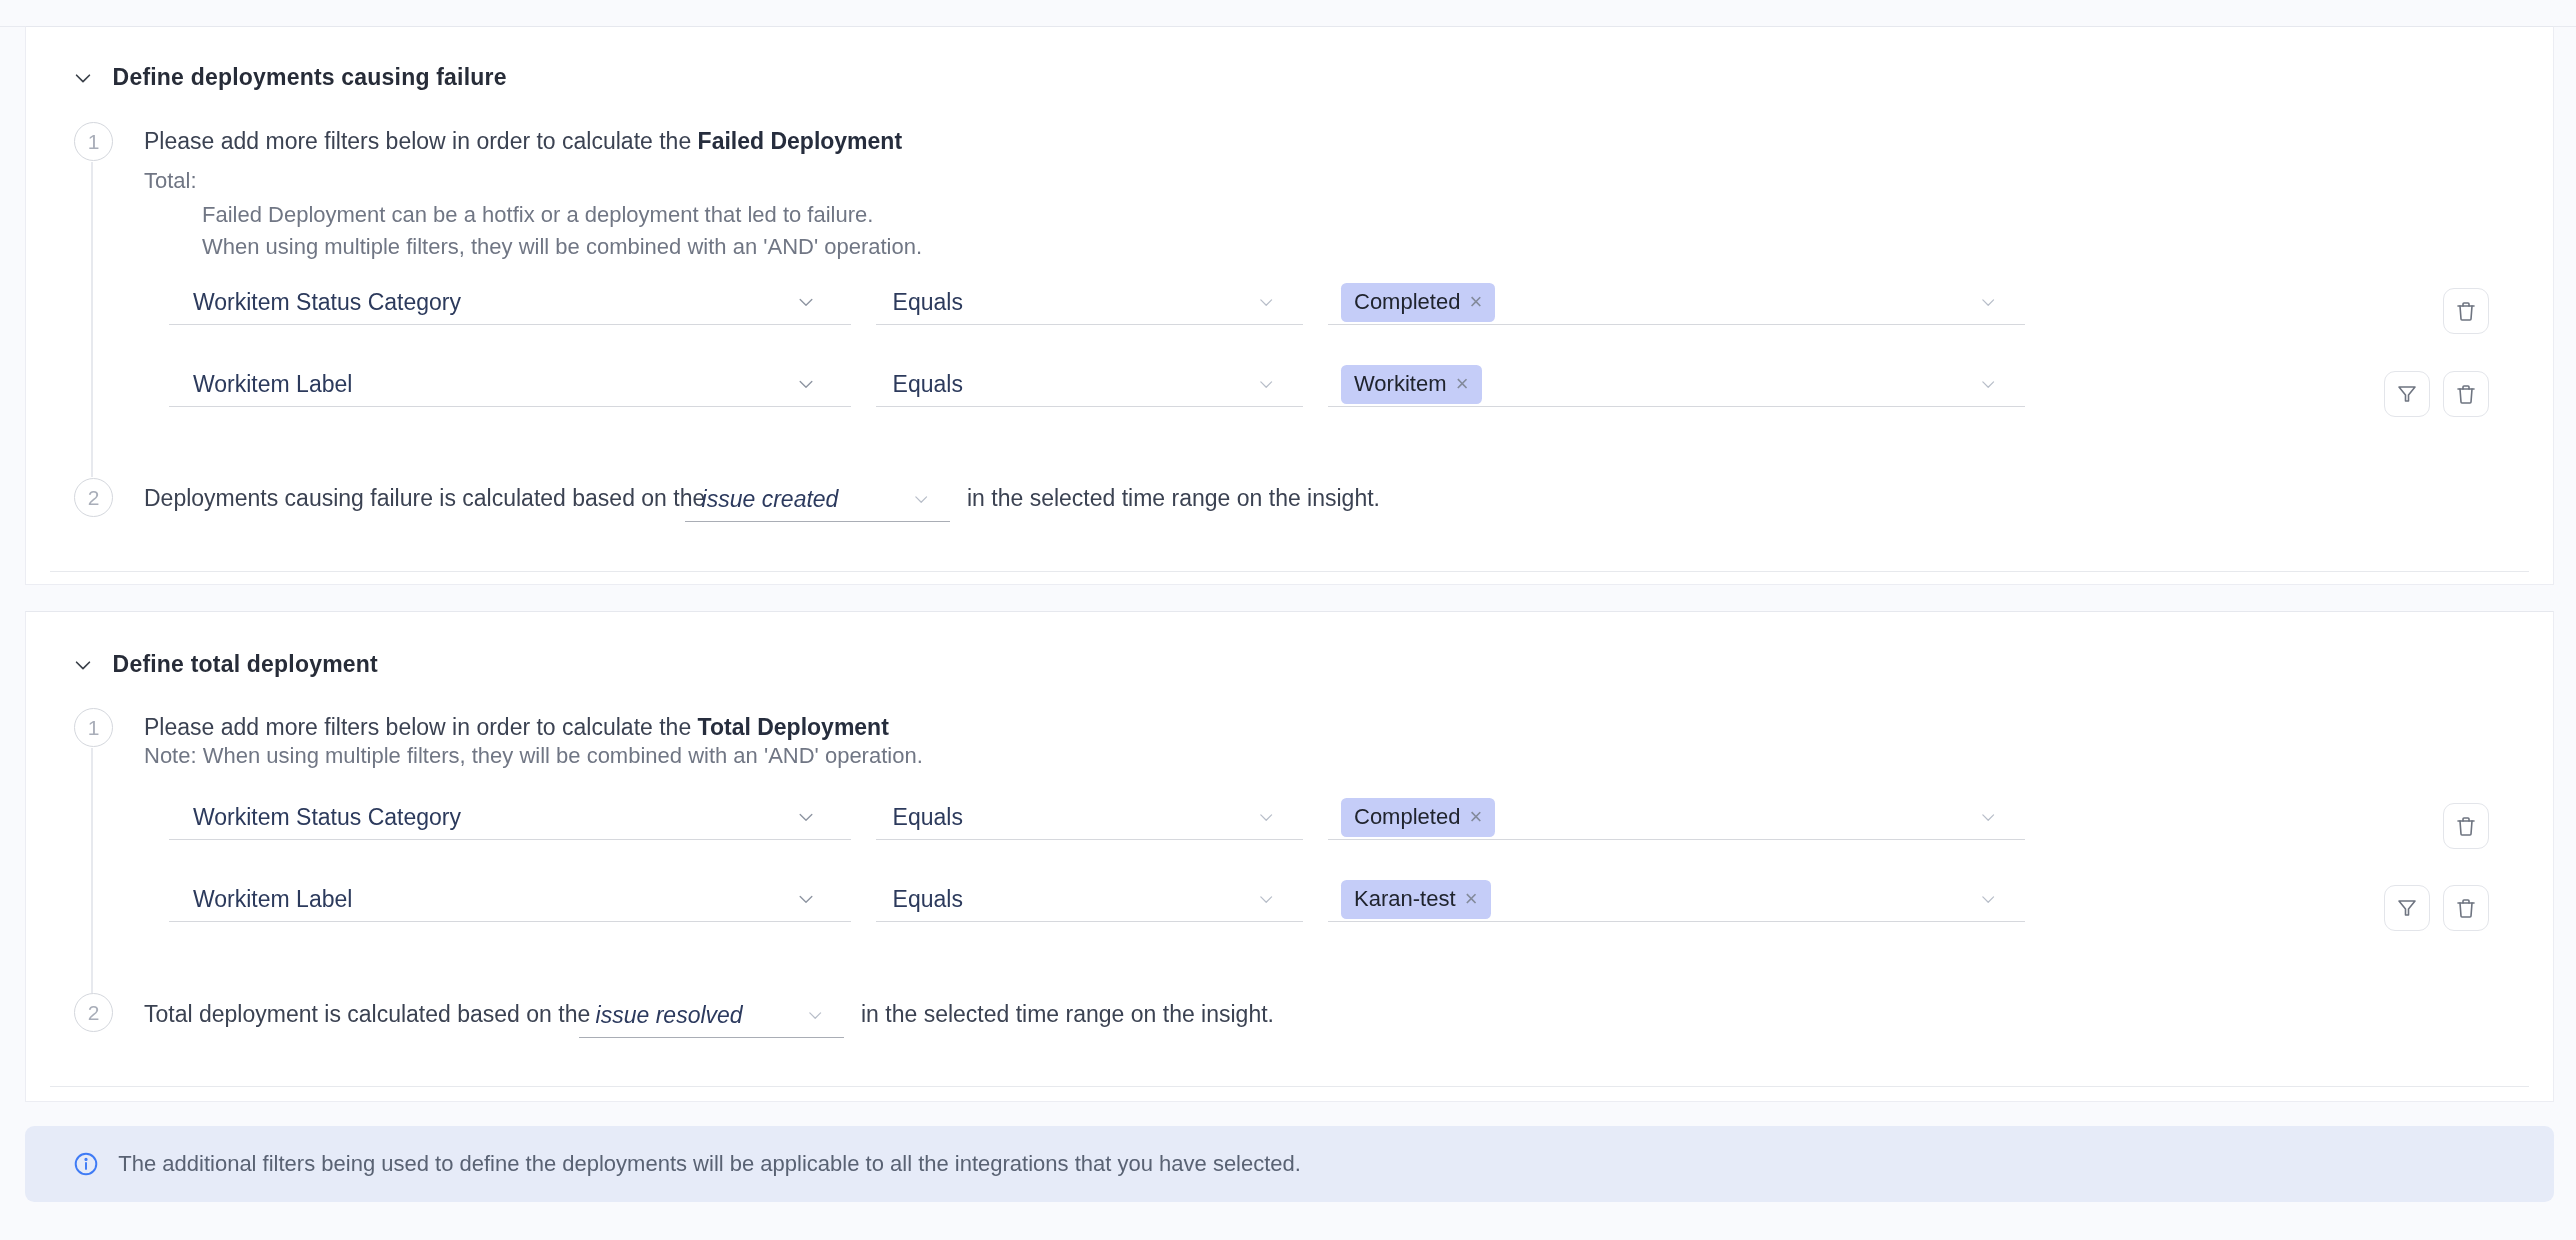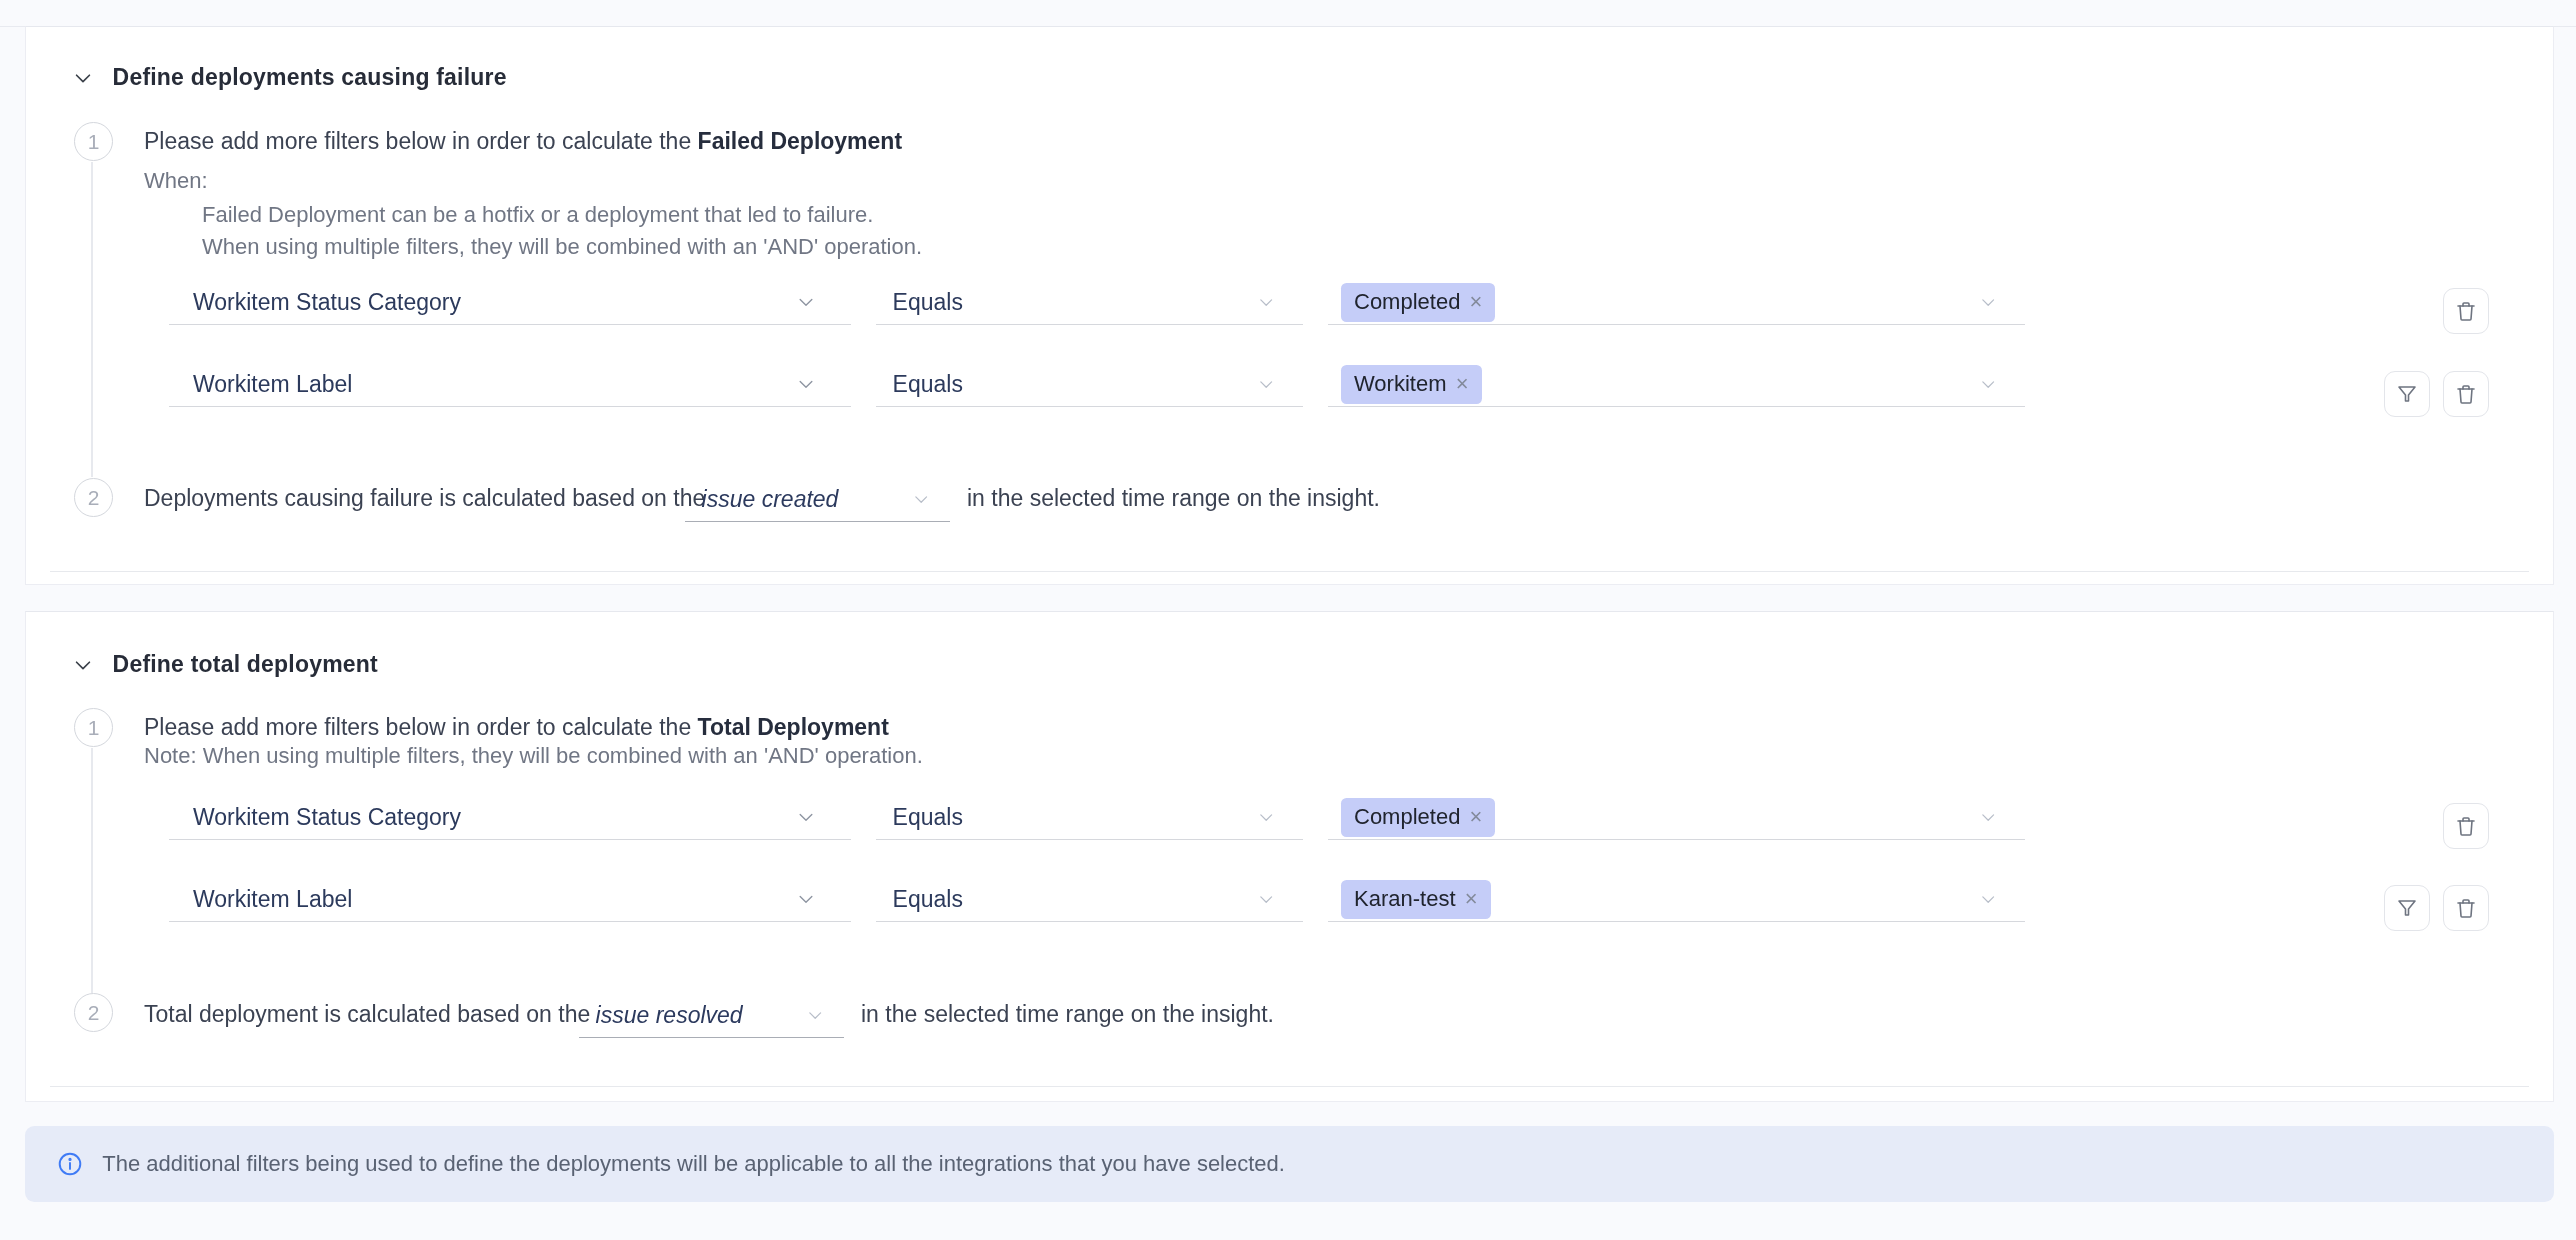--- a/index.html
+++ b/index.html
@@ -62,21 +62,21 @@
   .inline-select {
     position:absolute; height:44px; border-bottom:0.9px solid #a9adb5;
     display:flex; align-items:center; padding-left:16.6px; padding-right:20px; cursor:pointer;font-style:italic;
   }
   .inline-select .lbl { font-size:23px; color:#2c3a5e; white-space:nowrap; }
   .inline-select .chev { margin-left:auto; display:flex; align-items:center; }
 
   .banner {
     position:absolute; left:25px; top:1126px; width:2529px; height:76px;
     background:#e6ebf8; border-radius:9.2px;
-    display:flex; align-items:center; padding-left:32px; gap:19.3px;
+    display:flex; align-items:center; padding-left:48px; gap:19.3px;
   }
   .banner-text { font-size:22px; color:#596273; }
 
   svg { display:block; }
 </style>
 </head>
 <body>
 
 <div class="top-hairline"></div>
 
@@ -90,21 +90,21 @@
     </button>
     <span class="section-title">Define deployments causing failure</span>
   </div>
 
   <div class="vline" style="top:135px; height:315px;"></div>
 
   <div class="step-circle" style="left:48px; top:95px;">1</div>
   <div class="step-text" style="top:101px;">
     <span>Please add more filters below in order to calculate the </span><b>Failed Deployment</b>
   </div>
-  <div class="note" style="left:118px; top:141px;">When:</div>
+  <div class="note" style="left:118px; top:141px;">Total:</div>
   <div class="note" style="left:176px; top:175px;">Failed Deployment can be a hotfix or a deployment that led to failure.</div>
   <div class="note" style="left:176px; top:207px;">When using multiple filters, they will be combined with an 'AND' operation.</div>
 
   <div class="uselect pad-l" style="left:143px; top:253px; width:682px;">
     <span class="lbl">Workitem Status Category</span>
     <span class="chev">
       <svg width="20" height="20" viewBox="0 0 24 24" fill="none" stroke="#8d94a1" stroke-width="1.6" stroke-linecap="round" stroke-linejoin="round">
           <polyline points="5,9 12,16 19,9"></polyline>
         </svg>
     </span>

